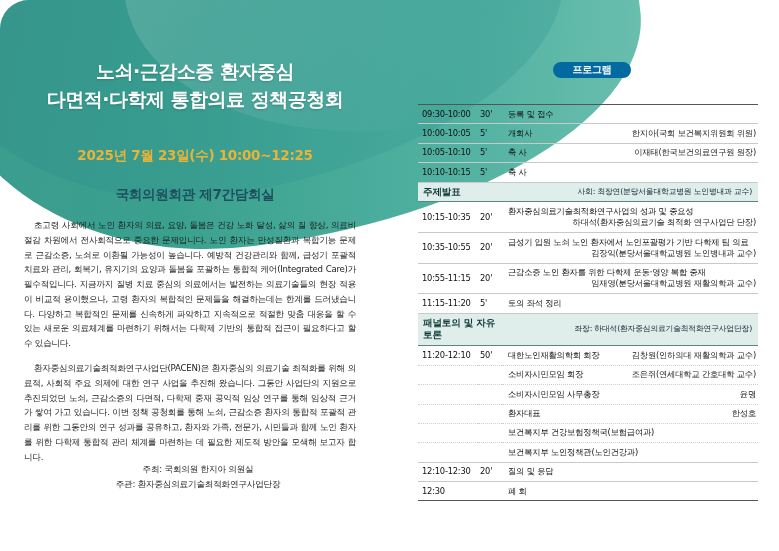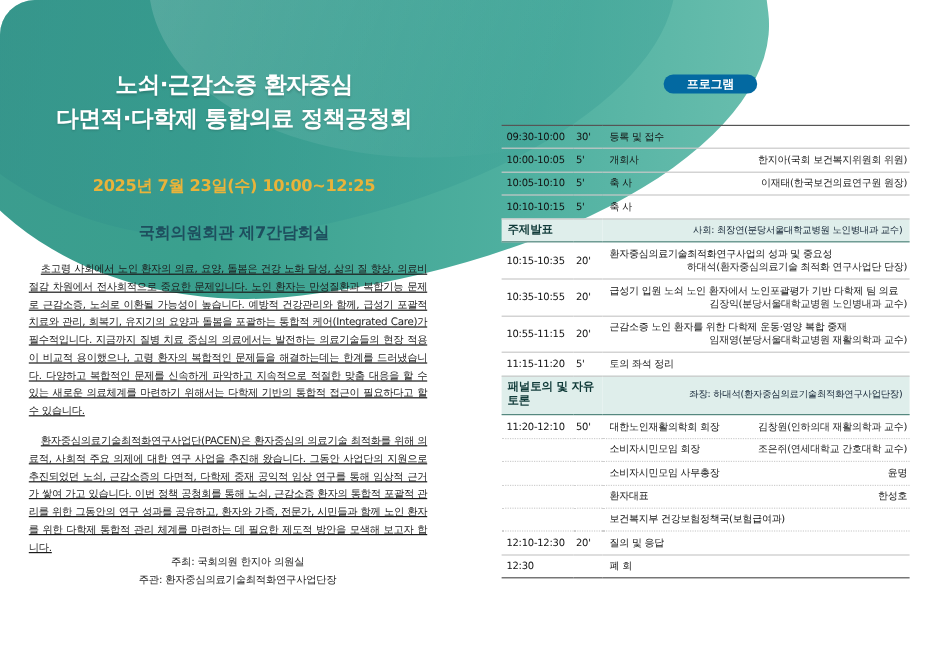--- a/index.html
+++ b/index.html
@@ -97,21 +97,21 @@
     position: absolute;
     left: 24px;
     top: 218px;
     width: 348px;
     font-size: 8.6px;
     line-height: 1.72;
     color: #1b1b1b;
     text-align: justify;
     letter-spacing: -0.25px;
   }
-  .body-text p { margin: 0 16px 10px 0; text-indent: 10px; text-decoration: underline; }
+  .body-text p { margin: 0 16px 10px 0; text-indent: 10px; }
 
   .host-block {
     position: absolute;
     left: 24px;
     top: 462px;
     width: 348px;
     text-align: center;
     font-size: 8.6px;
     line-height: 1.8;
     color: #1b1b1b;
@@ -273,20 +273,25 @@
             <td class="c-time"></td>
             <td class="c-dur"></td>
             <td class="c-desc"><span>환자대표</span><span class="affil" style="float: right;">한성호</span></td>
           </tr>
           <tr class="sub-row">
             <td class="c-time"></td>
             <td class="c-dur"></td>
             <td class="c-desc"><span>보건복지부 건강보험정책국(보험급여과)</span></td>
           </tr>
           <tr class="row-line">
+            <td class="c-time"></td>
+            <td class="c-dur"></td>
+            <td class="c-desc"><span>보건복지부 노인정책관(노인건강과)</span></td>
+          </tr>
+          <tr class="row-line">
             <td class="c-time">12:10-12:30</td>
             <td class="c-dur">20'</td>
             <td class="c-desc"><span>질의 및 응답</span></td>
           </tr>
           <tr class="row-line row-end">
             <td class="c-time">12:30</td>
             <td class="c-dur"></td>
             <td class="c-desc"><span>폐 회</span></td>
           </tr>
         </tbody>

